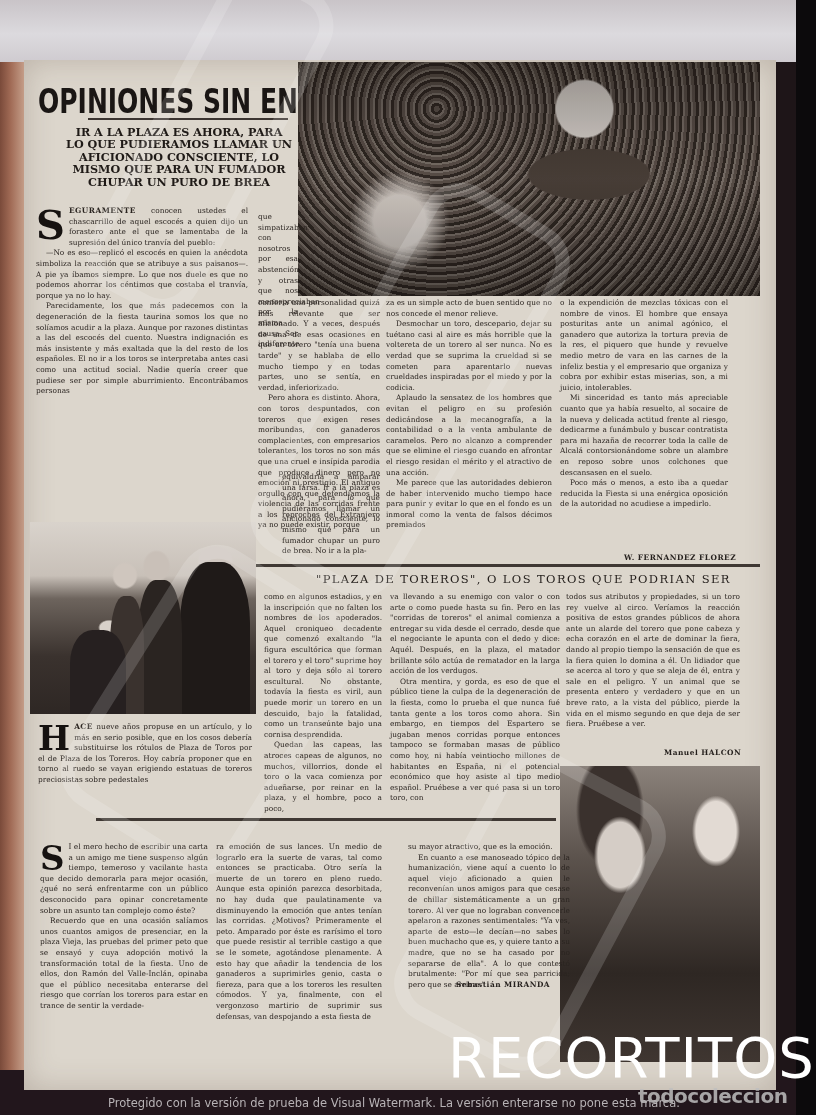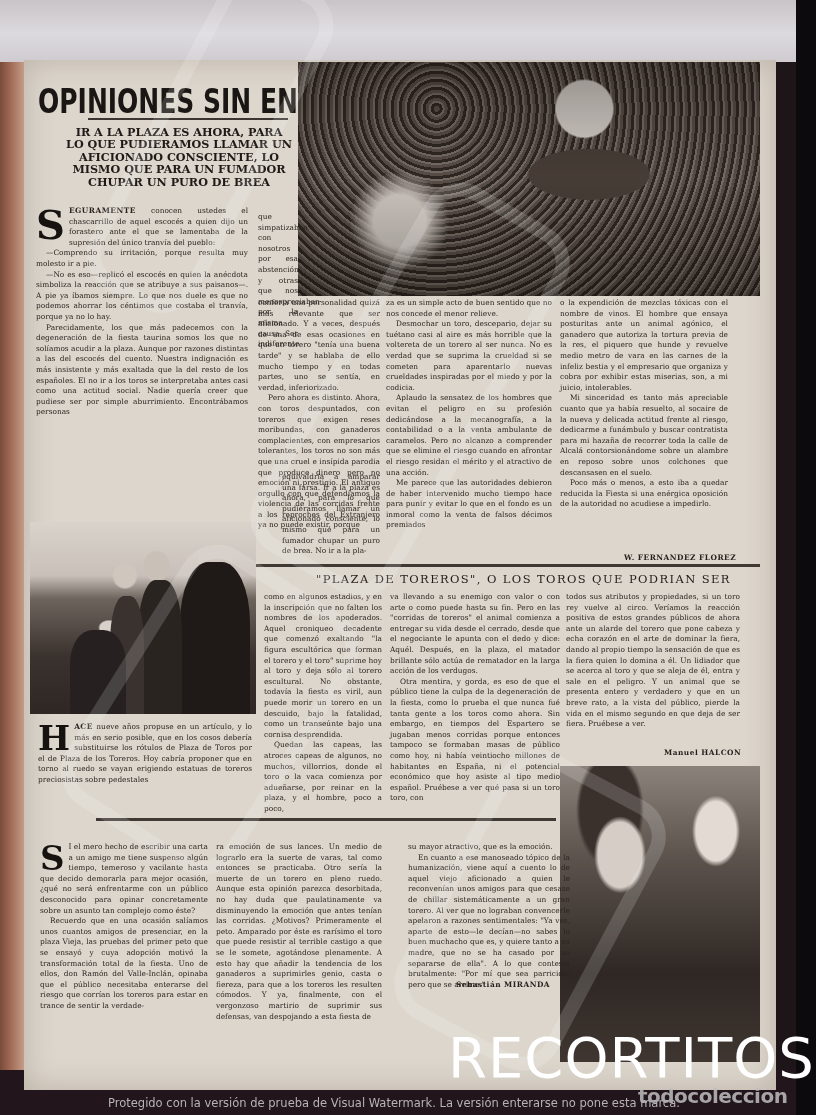--- a/index.html
+++ b/index.html
@@ -90,21 +90,20 @@
   <div class="main-title">OPINIONES SIN ENCUESTA</div>
   <div class="title-rule"></div>
   <div class="subtitle">IR A LA PLAZA ES AHORA, PARA LO QUE PUDIERAMOS LLAMAR UN AFICIONADO CONSCIENTE, LO MISMO QUE PARA UN FUMADOR CHUPAR UN PURO DE BREA</div>
 
   <div class="photo photo-crowd">
       <div class="shade"></div>
     </div>
 
   <div class="col text" style="left:12px; top:146px; width:212px;">
     <p class="first"><span class="dropcap">S</span><span class="lead-caps">EGURAMENTE</span><span> conocen ustedes el chascarrillo de aquel escocés a quien dijo un forastero ante el que se lamentaba de la supresión del único tranvía del pueblo:</span></p>
-    <p>—Comprendo su irritación, porque resulta muy molesto ir a pie.</p>
     <p>—No es eso—replicó el escocés en quien la anécdota simboliza la reacción que se atribuye a sus paisanos—. A pie ya íbamos siempre. Lo que nos duele es que no podemos ahorrar los céntimos que costaba el tranvía, porque ya no lo hay.</p>
     <p>Parecidamente, los que más padecemos con la degeneración de la fiesta taurina somos los que no solíamos acudir a la plaza. Aunque por razones distintas a las del escocés del cuento. Nuestra indignación es más insistente y más exaltada que la del resto de los españoles. El no ir a los toros se interpretaba antes casi como una actitud social. Nadie quería creer que pudiese ser por simple aburrimiento. Encontrábamos personas</p>
   </div>
 
   <div class="col text" style="left:234px; top:152px; width:40px;">
     <p class="first">que simpatizaban con nosotros por esa abstención, y otras que nos menospreciaban por la misma causa. Ser indiferente</p>
   </div>
   <div class="col text" style="left:234px; top:238px; width:122px;">
     <p class="first">conferia una personalidad quizá más relevante que ser aficionado. Y a veces, después de una de esas ocasiones en que un torero "tenía una buena tarde" y se hablaba de ello mucho tiempo y en todas partes, uno se sentía, en verdad, inferiorizado.</p>
     <p>Pero ahora es distinto. Ahora, con toros despuntados, con toreros que exigen reses moribundas, con ganaderos complacientes, con empresarios tolerantes, los toros no son más que una cruel e insípida parodia que produce dinero pero no emoción ni prestigio. El antiguo orgullo con que defendíamos la violencia de las corridas frente a los reproches del Extranjero ya no puede existir, porque</p>

